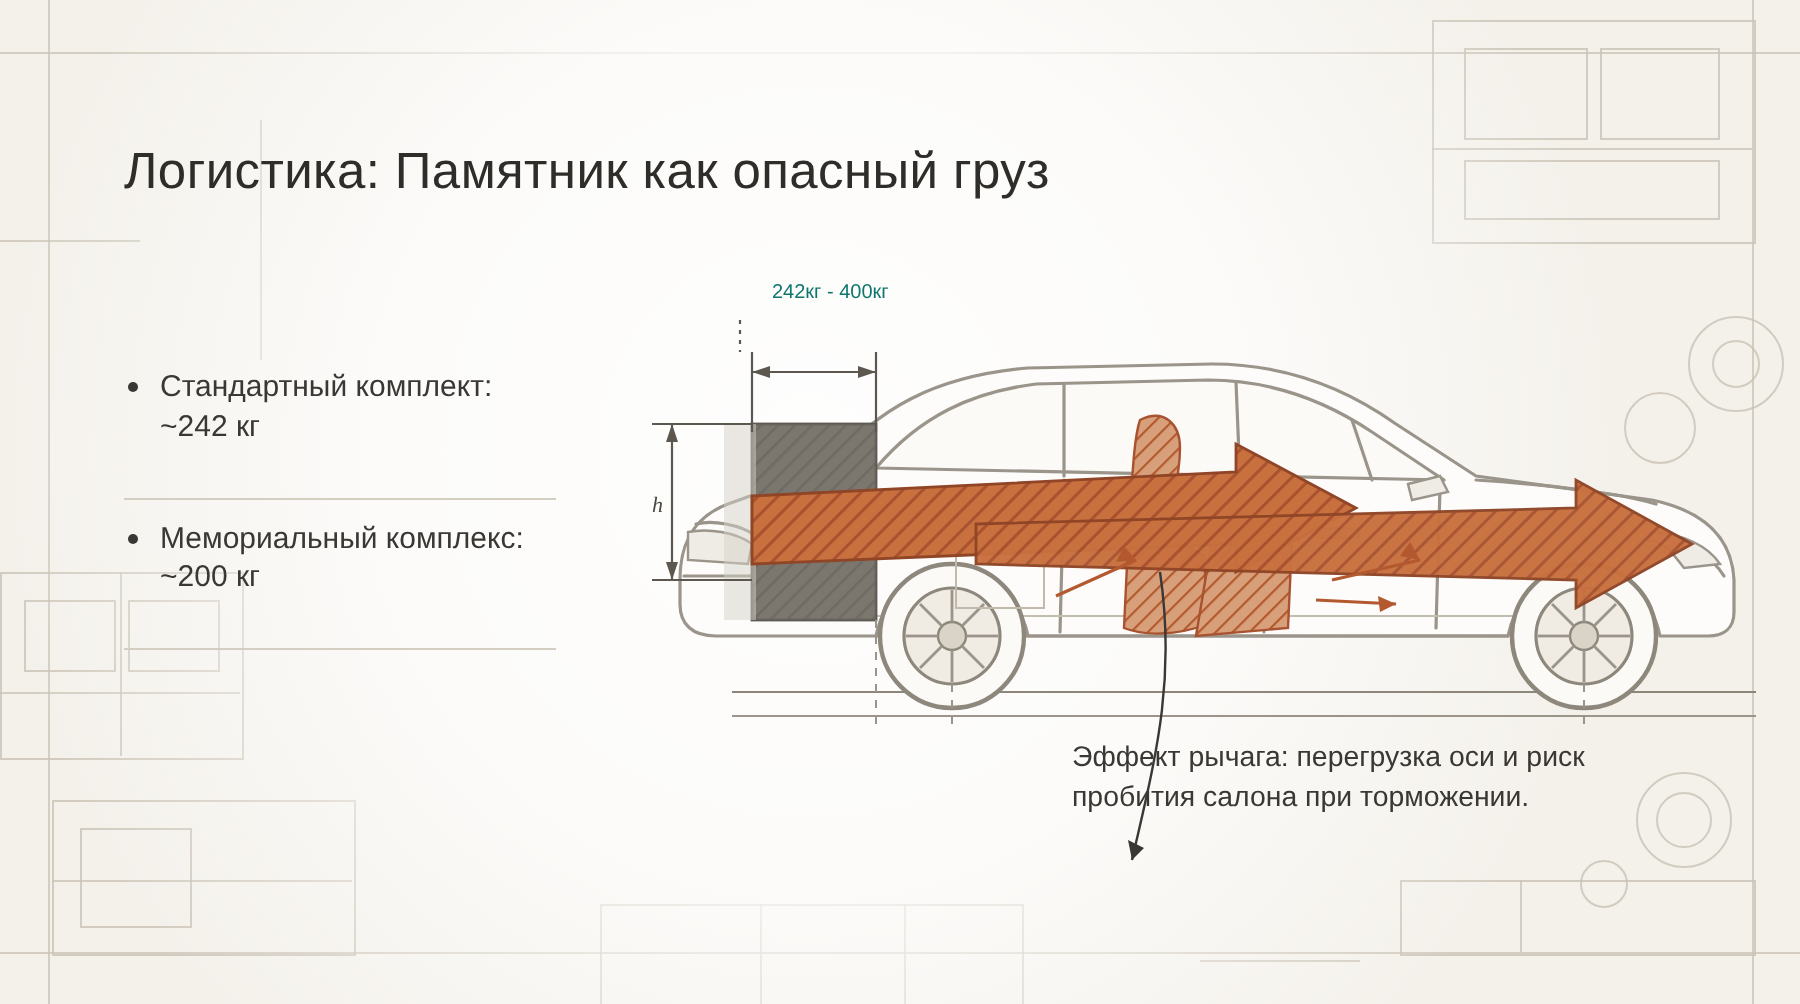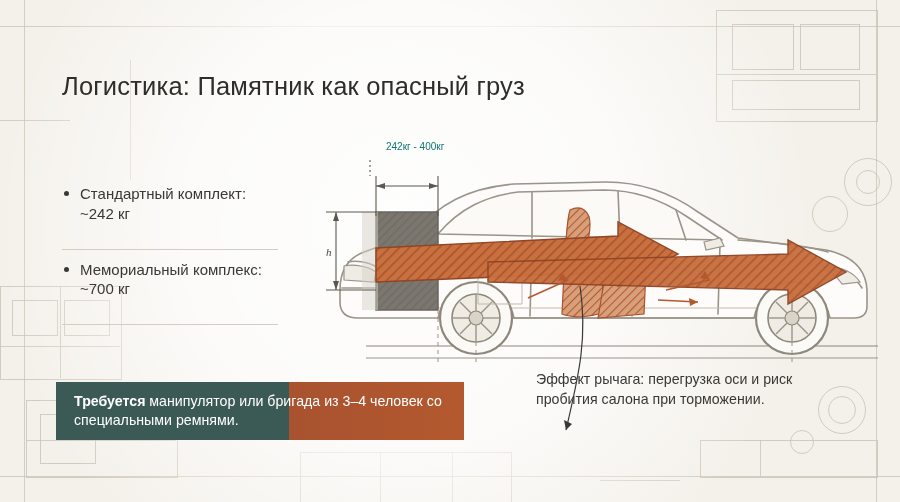--- a/index.html
+++ b/index.html
@@ -199,29 +199,24 @@
 
   <div id="title">Логистика: Памятник как опасный груз</div>
 
   <div id="bullets">
     <div class="bullet">
       <span class="dot"></span>
       <span>Стандартный комплект: ~242 кг</span>
     </div>
     <div class="bullet">
       <span class="dot"></span>
-      <span>Мемориальный комплекс: ~700 кг</span>
+      <span>Мемориальный комплекс: ~200 кг</span>
     </div>
   </div>
 
-  <div id="banner">
-    <div class="txt">
-      <b>Требуется</b><span> манипулятор или бригада из 3–4 человек со специальными ремнями.</span>
-    </div>
-  </div>
 
   <div id="dim-label">242кг - 400кг</div>
 
   <div id="caption">Эффект рычага: перегрузка оси и риск пробития салона при торможении.</div>
 
   <div id="car-wrap">
     <svg width="570" height="250" viewBox="0 0 570 250" xmlns="http://www.w3.org/2000/svg">
       <defs>
         <pattern id="hatch" width="7" height="7" patternTransform="rotate(45)" patternUnits="userSpaceOnUse">
           <rect width="7" height="7" fill="#c9703f"></rect>

